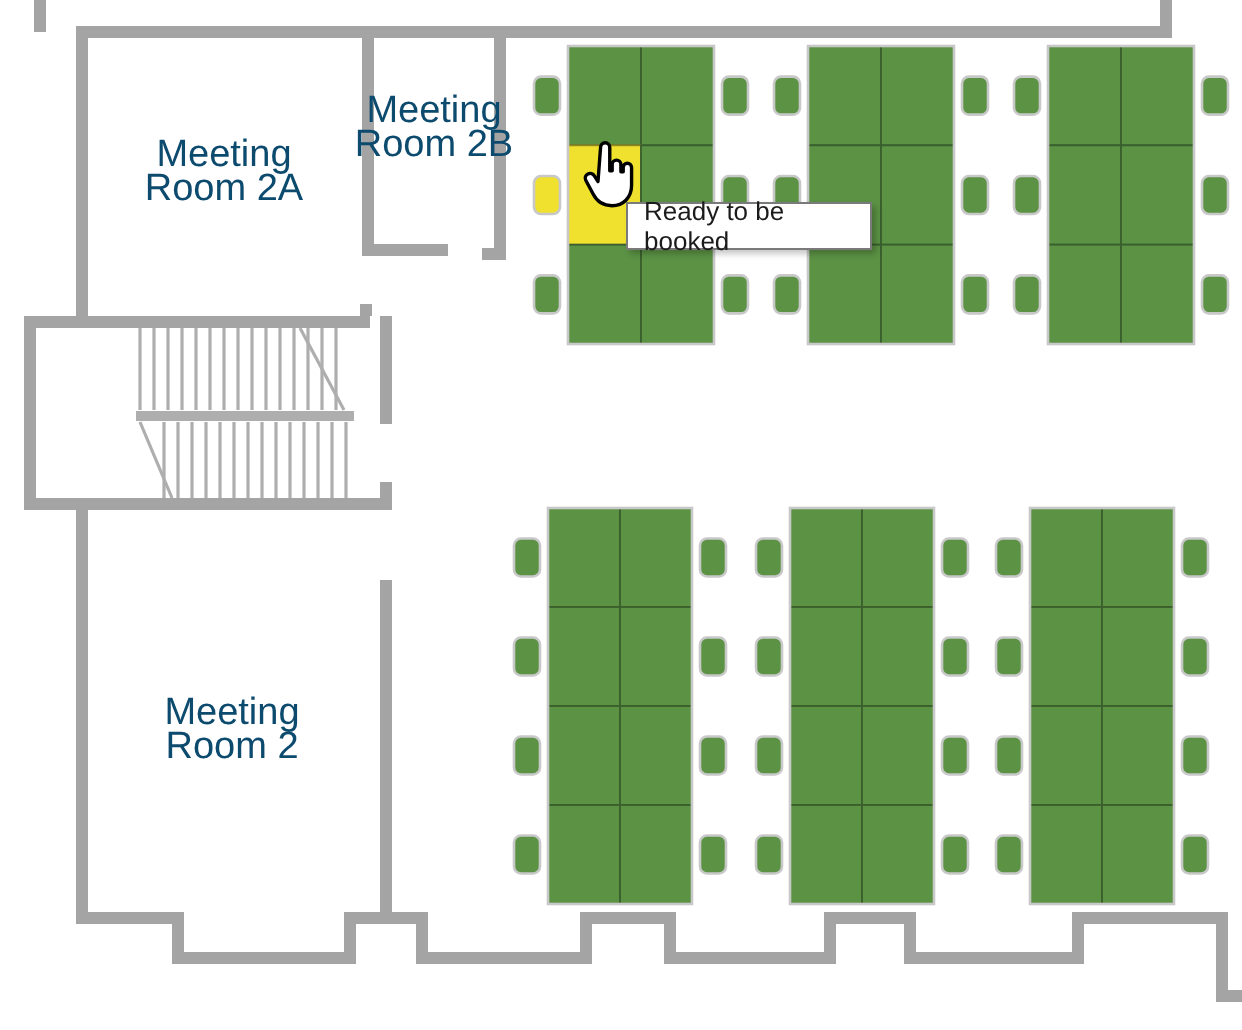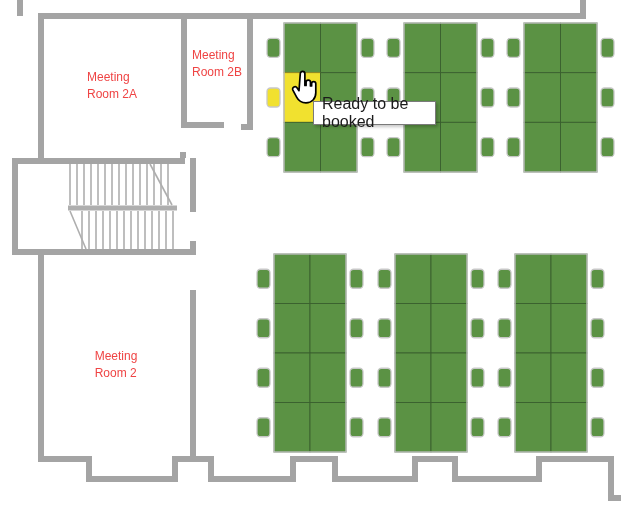--- a/index.html
+++ b/index.html
@@ -1,21 +1,21 @@
 <!DOCTYPE html>
 <html><head>
 <meta charset="utf-8">
 <style>
   html,body{margin:0;padding:0;background:#ffffff;font-family:"Liberation Sans",sans-serif;}
   #stage{position:relative;width:621px;height:515px;background:#ffffff;overflow:hidden;}
   #plan-svg{position:absolute;left:0;top:0;}
-  .room-label{position:absolute;transform:translate(-50%,-50%);text-align:left;
-    color:#ef4444;font-size:12px;line-height:17px;white-space:pre;}
+  .room-label{position:absolute;transform:translate(-50%,-50%);text-align:center;
+    color:#0c4a6e;font-size:19px;line-height:17px;white-space:pre;}
   .tooltip{position:absolute;background:#ffffff;border:1px solid #7a7a7a;
-    box-shadow:2px 2px 3px rgba(0,0,0,0.22);font-size:16px;color:#1b1b1b;
+    box-shadow:2px 2px 3px rgba(0,0,0,0.22);font-size:13px;color:#1b1b1b;
     display:flex;align-items:center;padding-left:8px;box-sizing:border-box;z-index:5;}
   #cursor-svg{position:absolute;z-index:10;pointer-events:none;}
 </style>
 </head>
 <body>
 
 <div id="stage">
   <svg id="plan-svg" width="621" height="515" viewBox="0 0 621 515">
       <path d="M20 0 V16" fill="none" stroke="#a4a4a4" stroke-width="6"></path>
       <path d="M583 0 V16 H41 V161" fill="none" stroke="#a4a4a4" stroke-width="6"></path>

